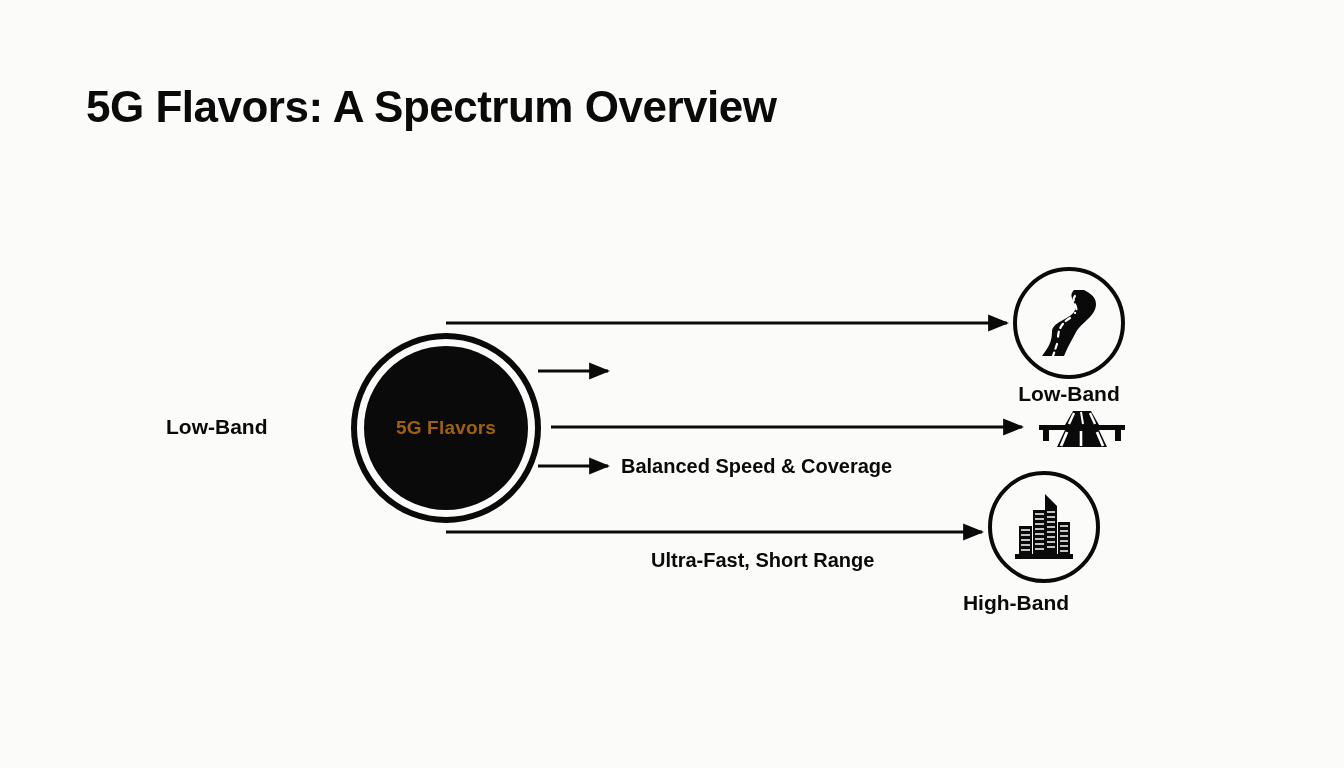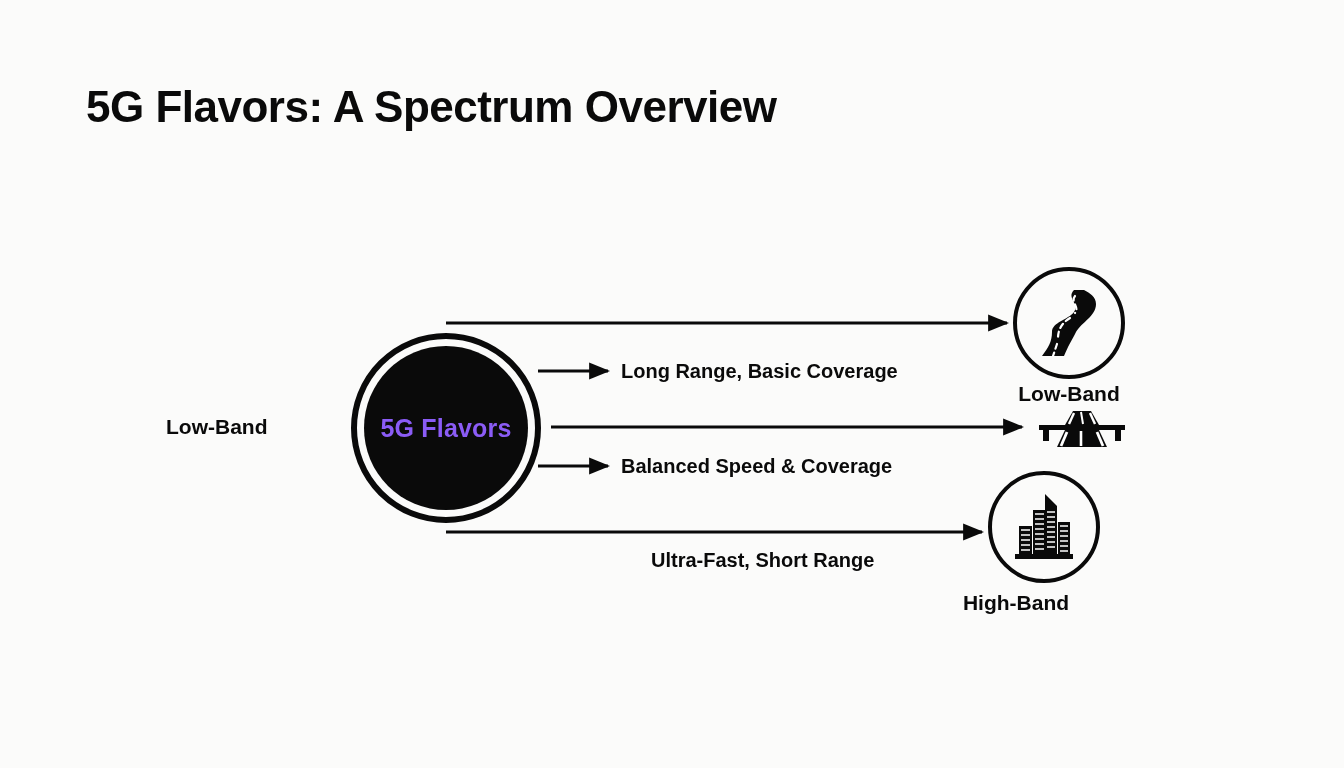--- a/index.html
+++ b/index.html
@@ -54,22 +54,22 @@
     height: 164px;
     border-radius: 50%;
     background: #0a0a0a;
   }
   #hub-label {
     position: absolute;
     inset: 0;
     display: flex;
     align-items: center;
     justify-content: center;
-    color: #8b5cf6;
-    font-size: 25px;
+    color: #a16207;
+    font-size: 19px;
     font-weight: bold;
     letter-spacing: 0.2px;
     white-space: nowrap;
   }
 
   
   #left-label {
     position: absolute;
     left: 166px;
     top: 415px;
@@ -164,21 +164,20 @@
   </svg>
 
   <div id="hub">
     <div id="hub-ring"></div>
     <div id="hub-disc"></div>
     <div id="hub-label">5G Flavors</div>
   </div>
 
   <div id="left-label">Low-Band</div>
 
-  <div class="edge-caption" id="caption-0">Long Range, Basic Coverage</div>
   <div class="edge-caption" id="caption-2">Ultra-Fast, Short Range</div>
   <div class="edge-caption" id="caption-1">Balanced Speed &amp; Coverage</div>
 
   <div class="node-circle" id="node-lowband-circle">
     <div class="node-glyph">
       <svg width="78" height="78" viewBox="0 0 78 78" aria-hidden="true">
         <path d="M44 6
                  C 36 14, 50 20, 44 28
                  C 38 36, 22 38, 22 48
                  C 22 58, 18 64, 12 72

